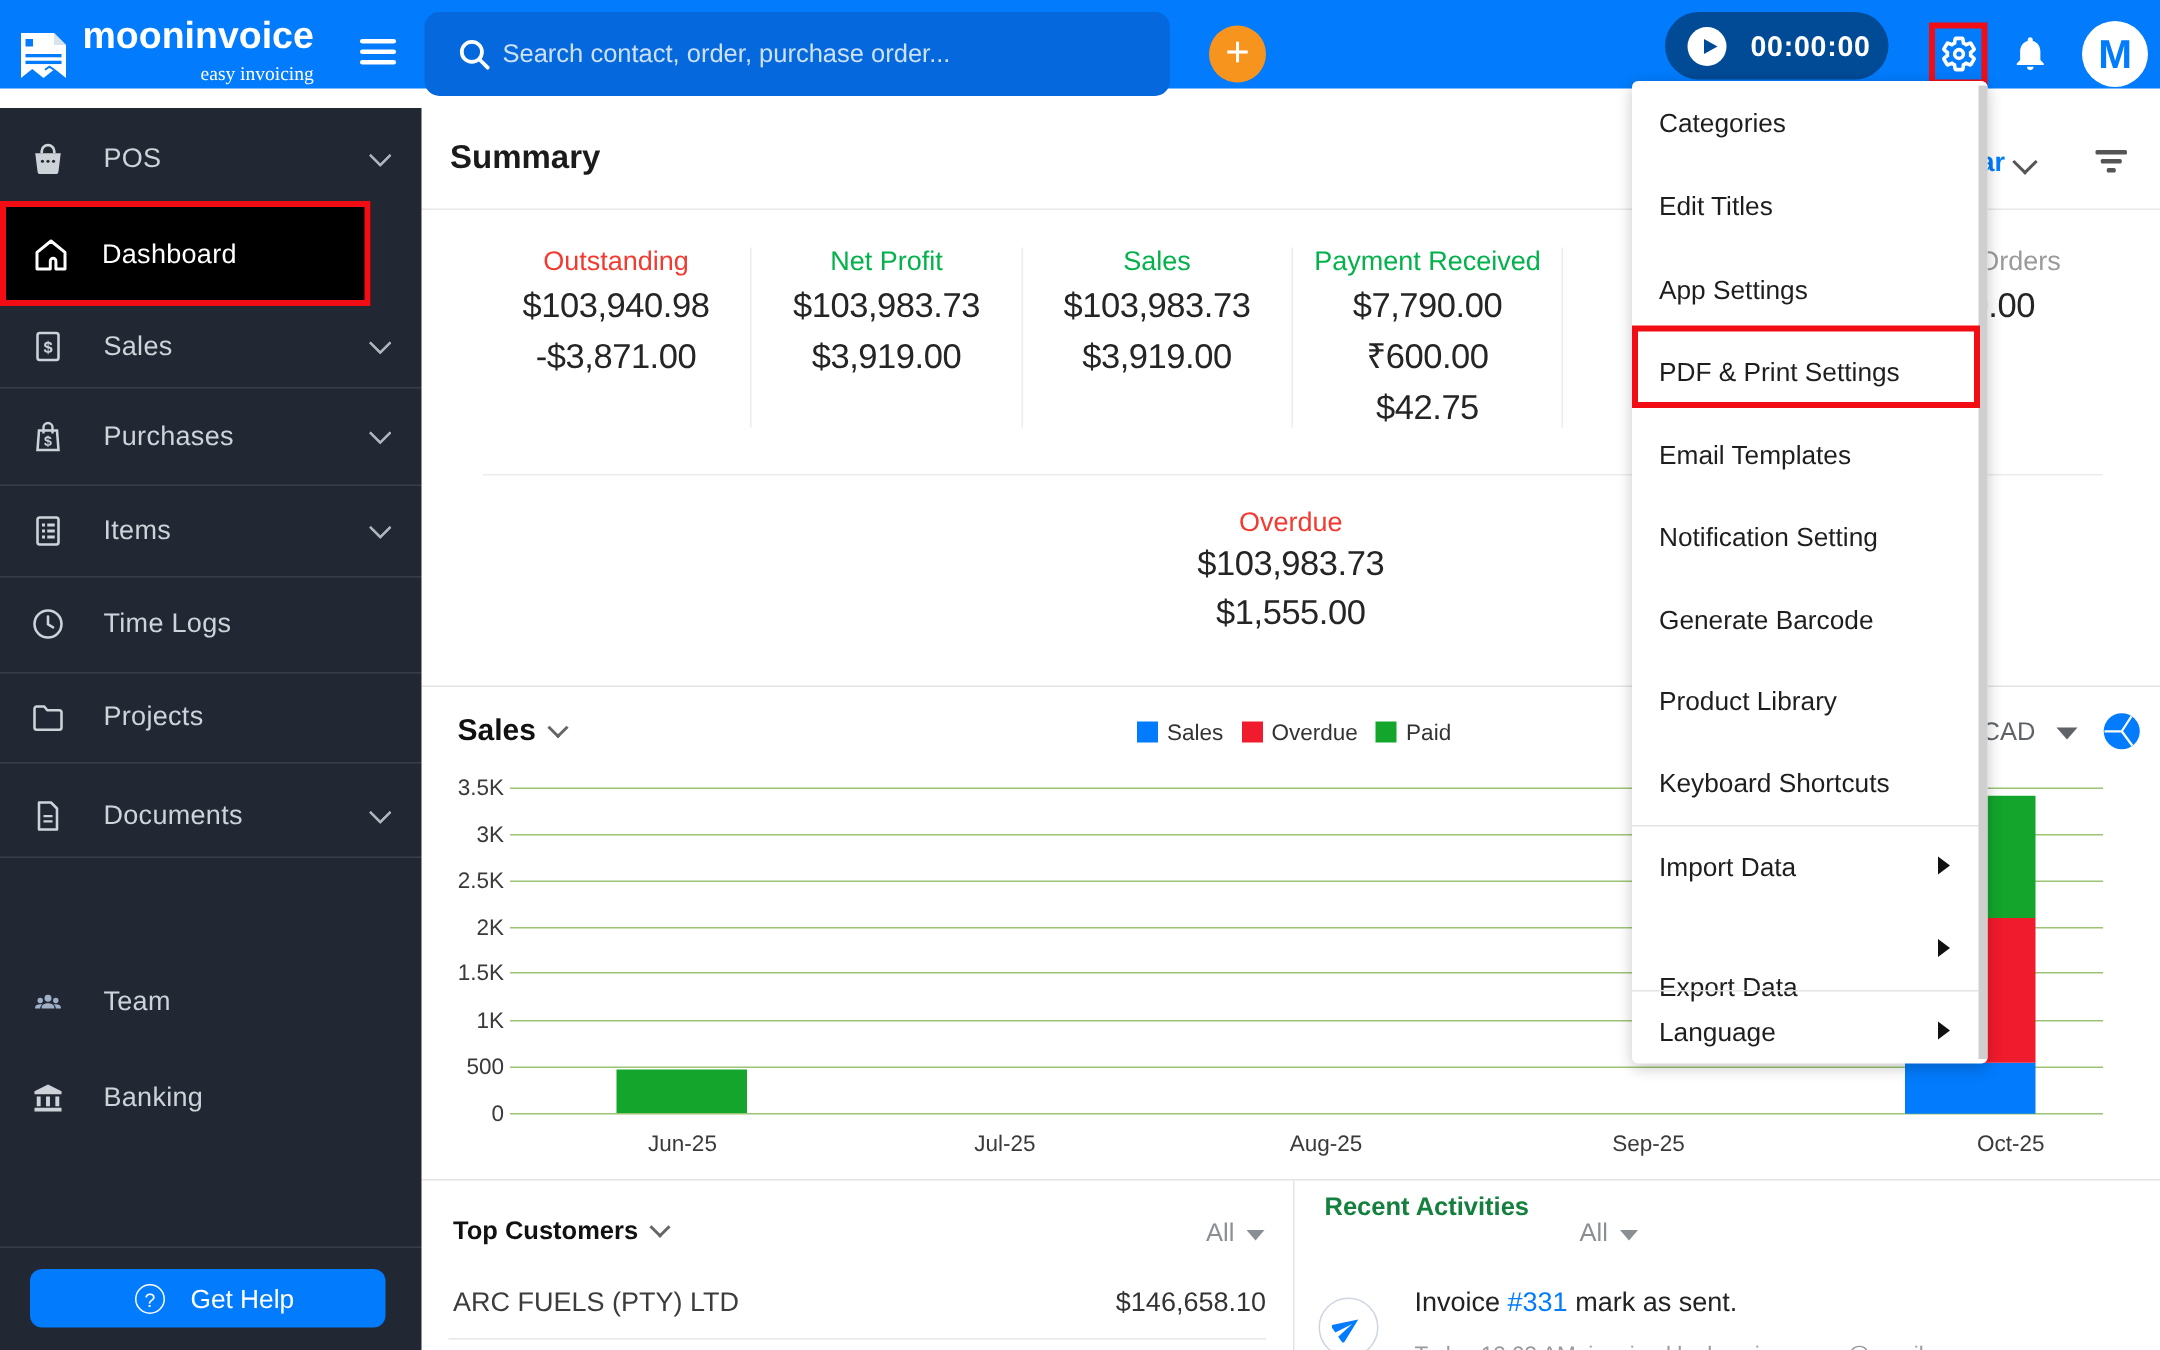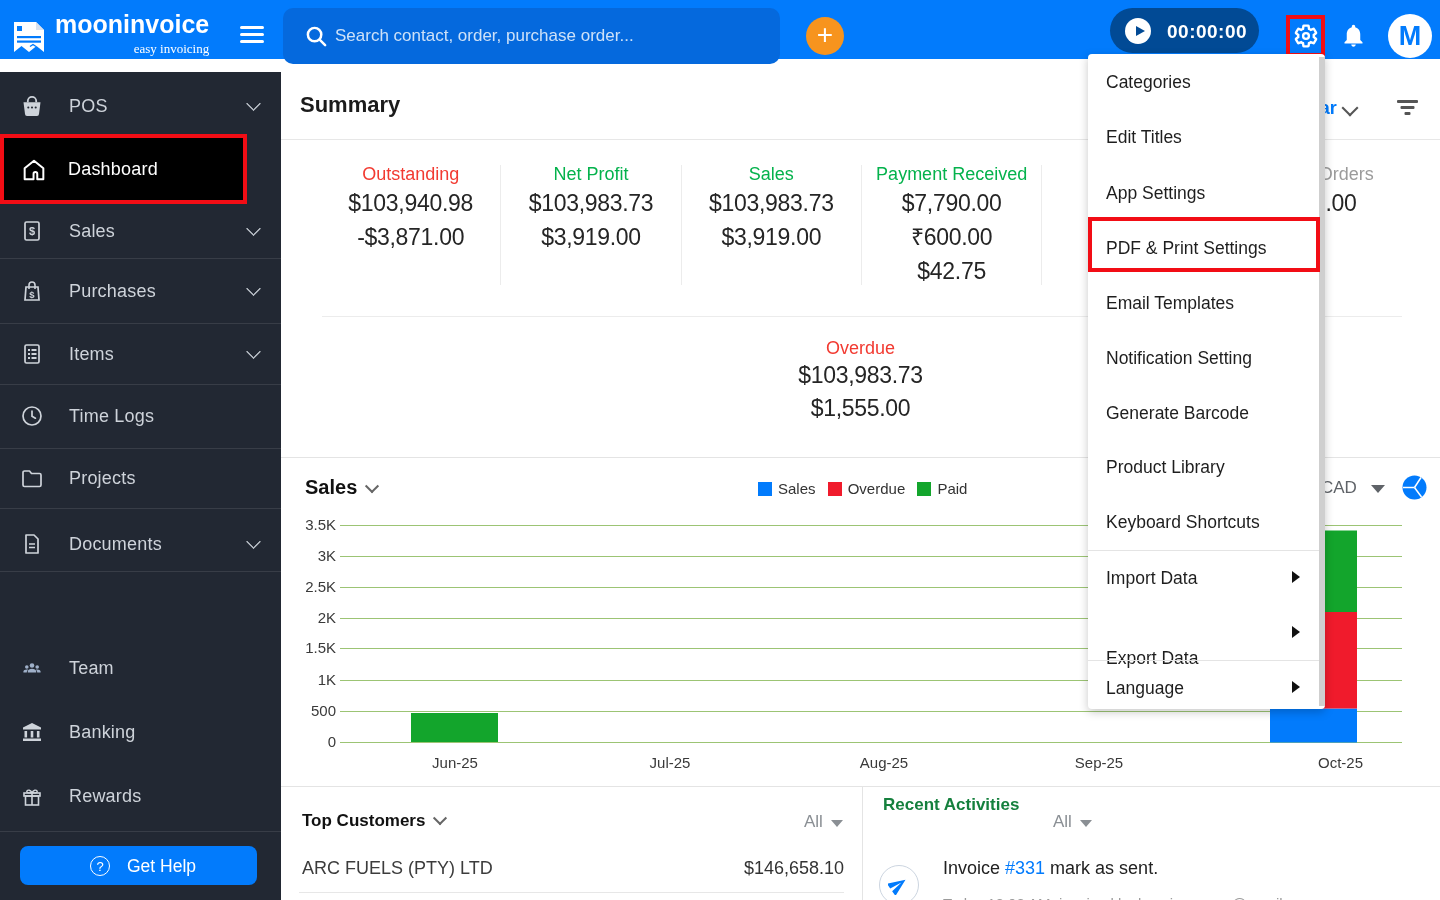--- a/index.html
+++ b/index.html
@@ -226,29 +226,20 @@
   </div>
   <div class="srow" style="top:628px; height:64px;">
     <svg class="icon" viewBox="0 0 24 24">
         <path fill="#ced3da" d="M12 3l9 4.5v2H3v-2z"></path>
         <rect x="4.5" y="11" width="2.6" height="6.5" fill="#ced3da"></rect>
         <rect x="10.7" y="11" width="2.6" height="6.5" fill="#ced3da"></rect>
         <rect x="16.9" y="11" width="2.6" height="6.5" fill="#ced3da"></rect>
         <rect x="3" y="18.5" width="18" height="2.5" fill="#ced3da"></rect>
       </svg>
     <div class="lbl">Banking</div>
-  </div>
-  <div class="srow" style="top:692px; height:64px;">
-    <svg class="icon" viewBox="0 0 24 24">
-        <rect x="4" y="9" width="16" height="3" fill="none" stroke="#ced3da" stroke-width="1.6"></rect>
-        <rect x="5.5" y="12" width="13" height="9" fill="none" stroke="#ced3da" stroke-width="1.6"></rect>
-        <line x1="12" y1="9" x2="12" y2="21" stroke="#ced3da" stroke-width="1.6"></line>
-        <path d="M12 8.5c-1.5-2.5-4-3-5-1.5s1.5 2.5 5 1.5zm0 0c1.5-2.5 4-3 5-1.5s-1.5 2.5-5 1.5z" fill="none" stroke="#ced3da" stroke-width="1.4"></path>
-      </svg>
-    <div class="lbl">Rewards</div>
   </div>
   <div class="sdiv" style="top:759px;"></div>
   <div id="gethelp">
       <div class="q">?</div>
       <div class="t">Get Help</div>
     </div>
 </div>
 
 <div id="main">
   <div id="sumtitle">Summary</div>

